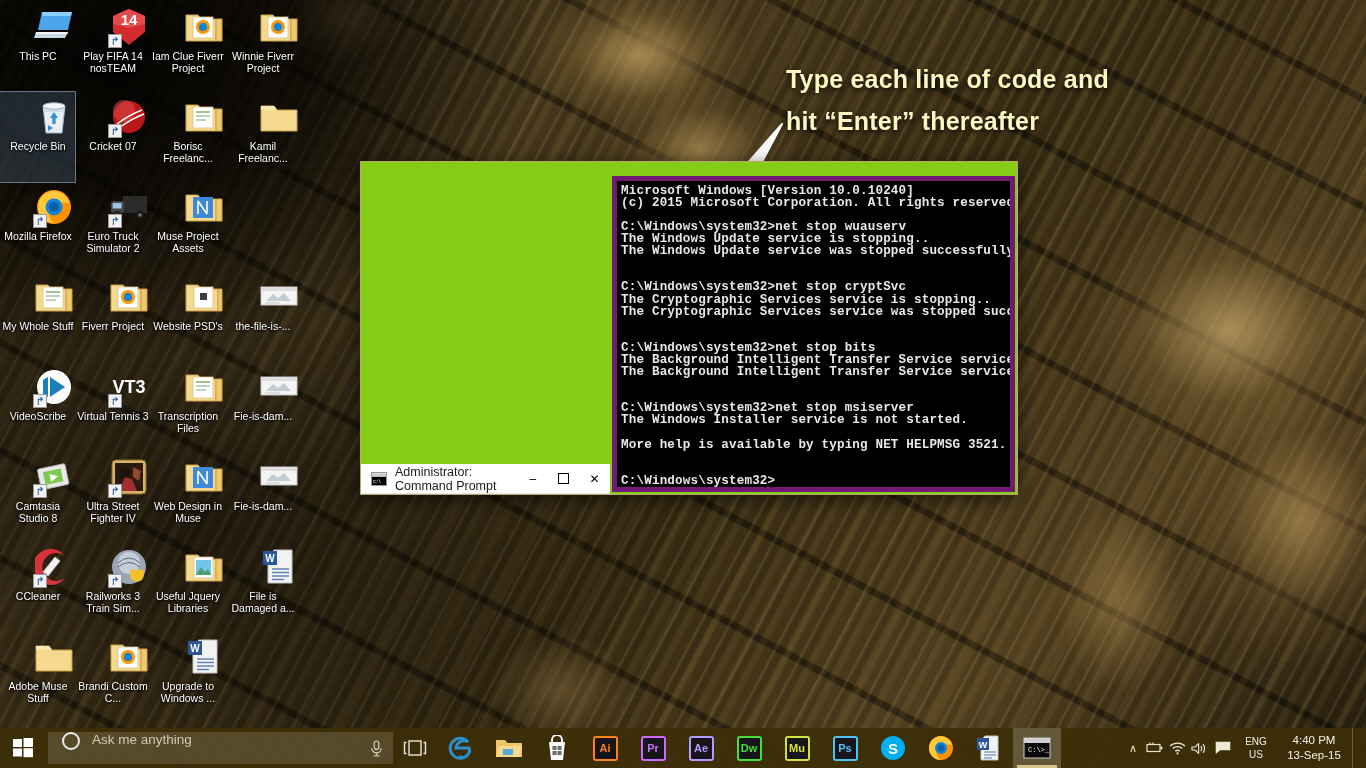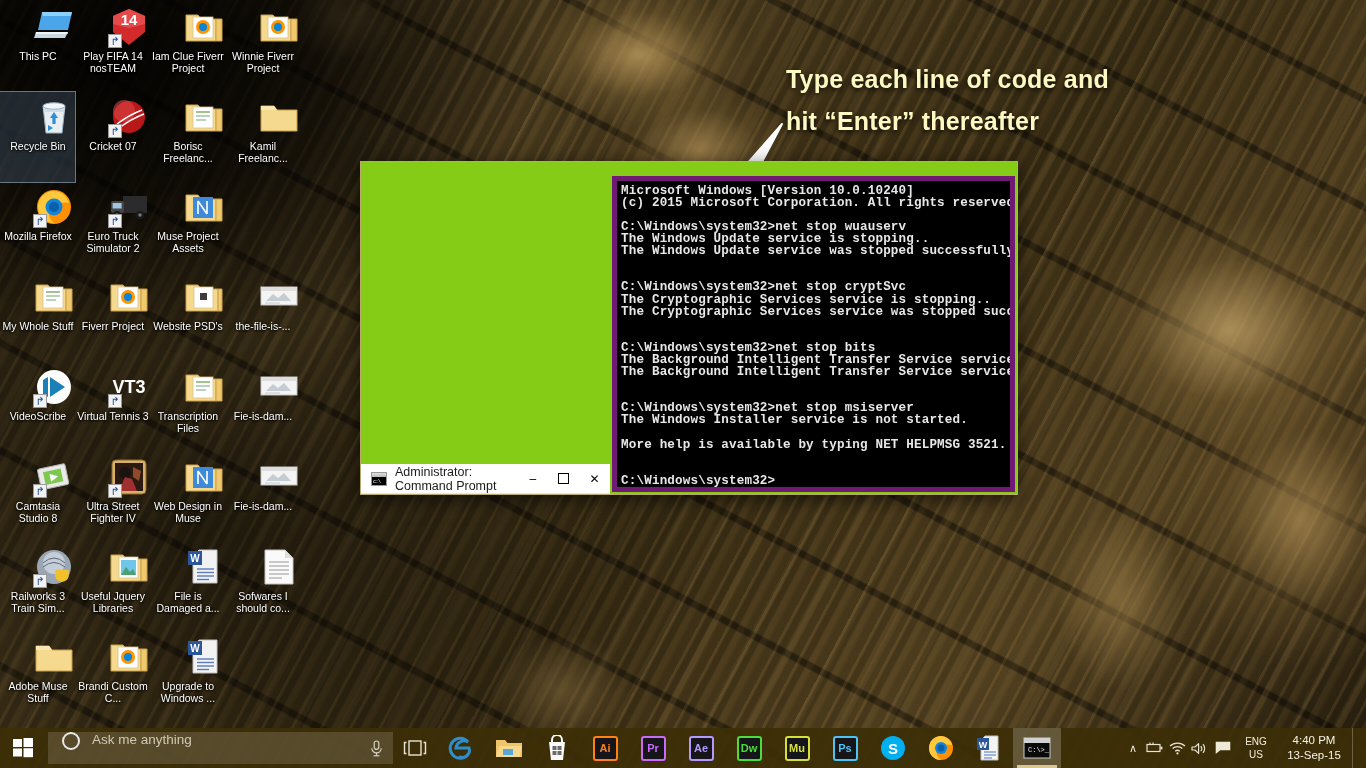--- a/index.html
+++ b/index.html
@@ -467,20 +467,31 @@
         <rect x="1" y="3" width="36" height="4" fill="#dedede"></rect>
         <path d="M6 17 L13 10 L18 14 L24 9 L31 17 Z" fill="#b9c3c9" opacity="0.8"></path>
         <line x1="5" y1="19" x2="20" y2="19" stroke="#c8c8c8" stroke-width="1"></line>
         </svg>
       </div>
       <div class="lbl">Fie-is-dam...</div>
     </div>
     <div class="dicon">
       <div class="glyph">
         <svg width="38" height="38" viewBox="0 0 38 38">
+        <path d="M30 8 a14 14 0 1 0 0 22 a18 18 0 1 1 0 -22Z" fill="#d8333a"></path>
+        <path d="M8 24 L20 9 L25 13 L13 28 Z" fill="#f2f2f2" stroke="#bfbfbf"></path>
+        <path d="M5 26 L11 30 L8 34 L3 31 Z" fill="#3a5f9f"></path>
+        </svg>
+        <span class="shortcut-arrow"></span>
+      </div>
+      <div class="lbl">CCleaner</div>
+    </div>
+    <div class="dicon">
+      <div class="glyph">
+        <svg width="38" height="38" viewBox="0 0 38 38">
         <circle cx="19" cy="19" r="17" fill="#9aa6b5"></circle>
         <circle cx="19" cy="15" r="11" fill="#c5cdd8"></circle>
         <path d="M8 15 q11 -10 22 0" stroke="#5a6775" stroke-width="1" fill="none"></path>
         <path d="M8 19 q11 -9 22 0" stroke="#5a6775" stroke-width="1" fill="none"></path>
         <path d="M26 22 L34 22 L34 30 a8 9 0 0 1 -8 6 a8 9 0 0 1 -8 -6 L18 22 Z" fill="#f2c02a" transform="translate(-2,-2) scale(0.85) translate(8,6)"></path>
         </svg>
         <span class="shortcut-arrow"></span>
       </div>
       <div class="lbl">Railworks 3 Train Sim...</div>
     </div>
@@ -505,36 +516,20 @@
         <text x="8" y="13" font-size="10" font-weight="bold" fill="#fff" text-anchor="middle" font-family="Liberation Sans">W</text>
         <g stroke="#5b7cb8" stroke-width="1.4">
           <line x1="10" y1="20" x2="27" y2="20"></line>
             <line x1="10" y1="23.5" x2="27" y2="23.5"></line>
           <line x1="10" y1="27" x2="27" y2="27"></line>
             <line x1="10" y1="30.5" x2="22" y2="30.5"></line>
           </g>
         </svg>
       </div>
       <div class="lbl">File is Damaged a...</div>
-    </div>
-    <div class="dicon">
-      <div class="glyph">
-        <svg width="30" height="36" viewBox="0 0 30 36">
-        <path d="M1 1 L21 1 L29 9 L29 35 L1 35 Z" fill="#fafafa" stroke="#c2c2c2"></path>
-        <path d="M21 1 L29 9 L21 9 Z" fill="#dedede"></path>
-        <g stroke="#a8a8a8" stroke-width="1.2">
-          <line x1="5" y1="13" x2="25" y2="13"></line>
-            <line x1="5" y1="17" x2="25" y2="17"></line>
-          <line x1="5" y1="21" x2="25" y2="21"></line>
-            <line x1="5" y1="25" x2="25" y2="25"></line>
-          <line x1="5" y1="29" x2="18" y2="29"></line>
-          </g>
-        </svg>
-      </div>
-      <div class="lbl">Sofwares I should co...</div>
     </div>
     <div class="dicon">
       <div class="glyph">
         <svg width="38" height="32" viewBox="0 0 38 32">
         <path d="M1 5 L14 5 L17 9 L37 9 L37 30 L1 30 Z" fill="#f5d98e" stroke="#c9a04a" stroke-width="1"></path>
         <path d="M1 5 L14 5 L17 9 L1 9 Z" fill="#fae6b0"></path>
         </svg>
       </div>
       <div class="lbl">Adobe Muse Stuff</div>
     </div>

